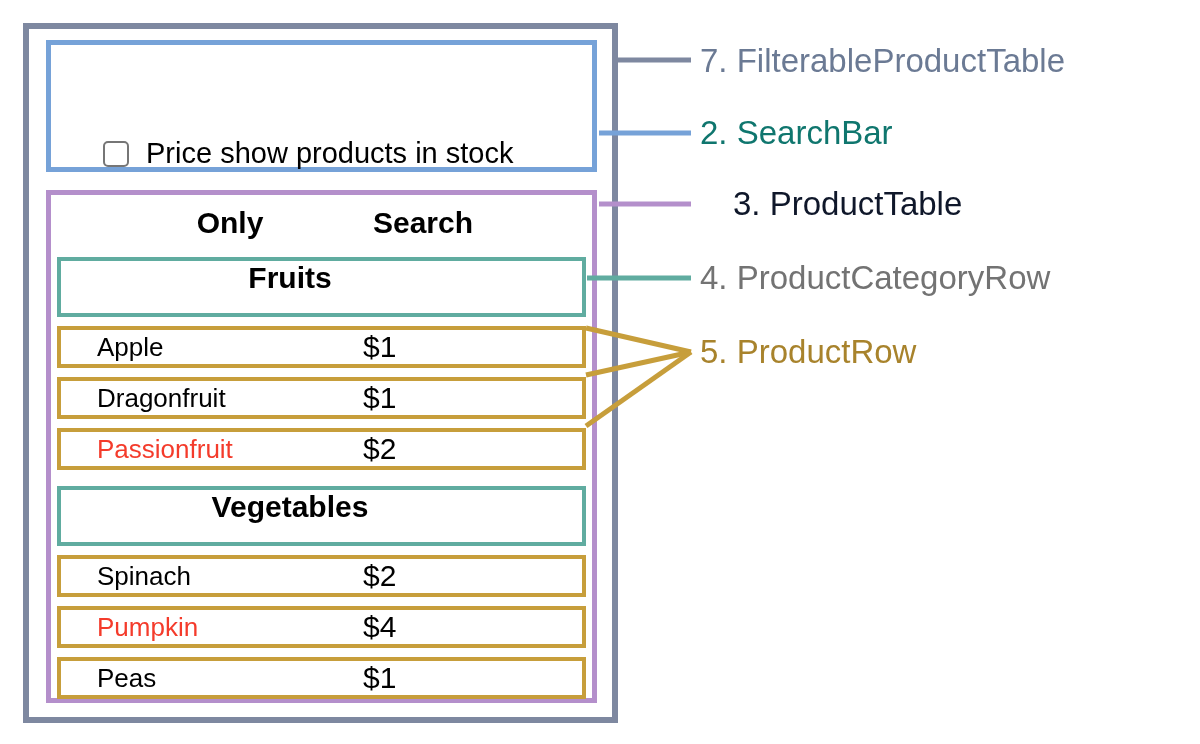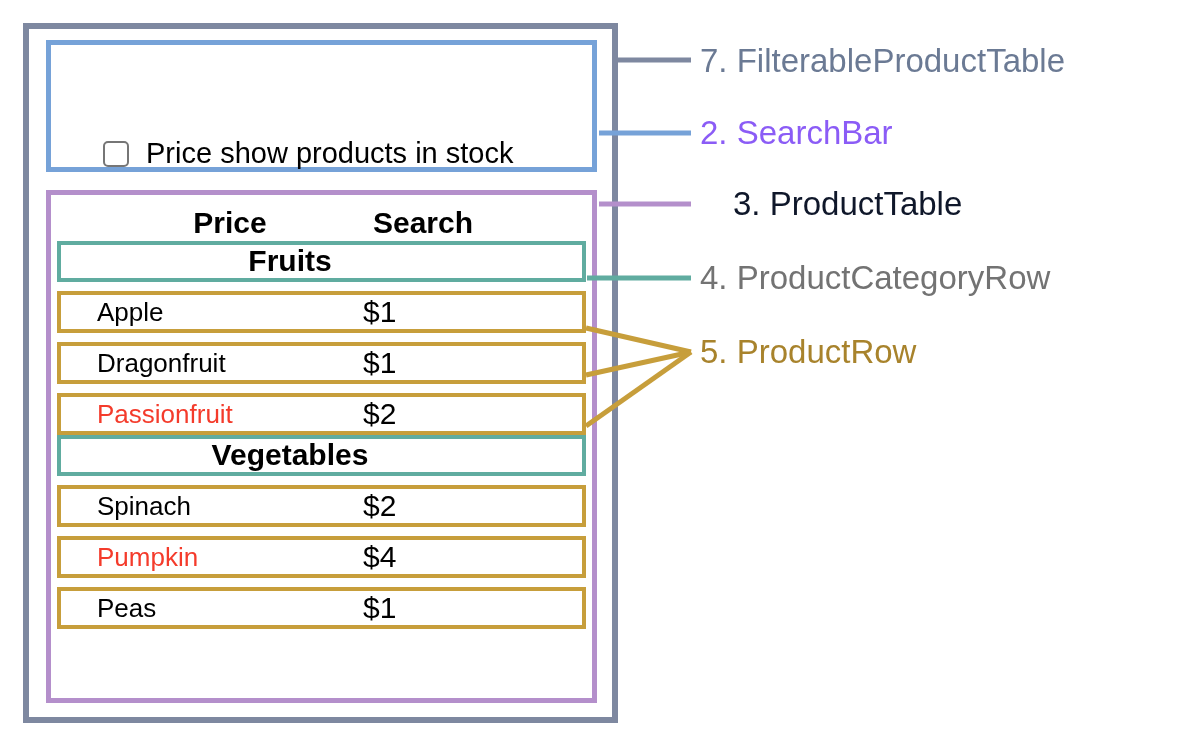--- a/index.html
+++ b/index.html
@@ -47,23 +47,23 @@
     height:36px;margin-left:40px;margin-top:2px;
     display:grid;grid-template-columns:266px 120px;
     align-items:center;
   }
   .thead span{font-weight:bold;font-size:30px;text-align:center;color:#000;}
   .trow{
     box-sizing:border-box;width:529px;
     background:#fff;
   }
   .trow.category{
-    height:41px;
+    height:60px;margin-top:16px;
     border:4px solid var(--category_border);
-    display:flex;align-items:flex-end;
+    display:flex;align-items:flex-start;
   }
   .trow.category span{
     display:block;margin-left:36px;width:386px;
     text-align:center;font-weight:bold;font-size:30px;color:#000;
   }
   .trow.product{
     height:42px;margin-top:9px;
     border:4px solid var(--row_border);
     display:grid;grid-template-columns:266px 120px;
     align-items:center;padding-left:36px;
@@ -94,21 +94,21 @@
 
   <div class="box search-box">
     <div class="check-row">
       <input type="checkbox" class="checkbox" style="">
       <span class="check-label">Price show products in stock</span>
     </div>
   </div>
 
   <div class="box table-box">
     <div class="thead">
-      <span>Price</span>
+      <span>Only</span>
       <span>Search</span>
     </div>
     <div id="rows">
         <div class="trow category">
           <span>Fruits</span>
         </div>
         <div class="trow product">
           <span class="pname">Apple</span>
           <span class="pprice">$1</span>
         </div>
@@ -143,19 +143,19 @@
     <line x1="599" y1="133" x2="691" y2="133" stroke-width="5" stroke="#76a2d8"></line>
     <line x1="599" y1="204" x2="691" y2="204" stroke-width="5" stroke="#b48fcb"></line>
     <line x1="587" y1="278" x2="691" y2="278" stroke-width="5" stroke="#60aca0"></line>
     <line x1="586" y1="328" x2="691" y2="352" stroke-width="5" stroke="#c79e3b"></line>
     <line x1="586" y1="375" x2="691" y2="352" stroke-width="5" stroke="#c79e3b"></line>
     <line x1="586" y1="426" x2="691" y2="352" stroke-width="5" stroke="#c79e3b"></line>
   </svg>
 
   <div id="labels">
       <div class="comp-label l0" style="color: rgb(107, 122, 148);">7. FilterableProductTable</div>
-      <div class="comp-label l1" style="color: #8b5cf6;">2. SearchBar</div>
+      <div class="comp-label l1" style="color: #0f766e;">2. SearchBar</div>
       <div class="comp-label l2" style="color: #0f172a; margin-left: 33px;">3. ProductTable</div>
       <div class="comp-label l3" style="color: #737373;">4. ProductCategoryRow</div>
       <div class="comp-label l4" style="color: rgb(168, 131, 44);">5. ProductRow</div>
     </div>
 
 </div>
 
 </body></html>

